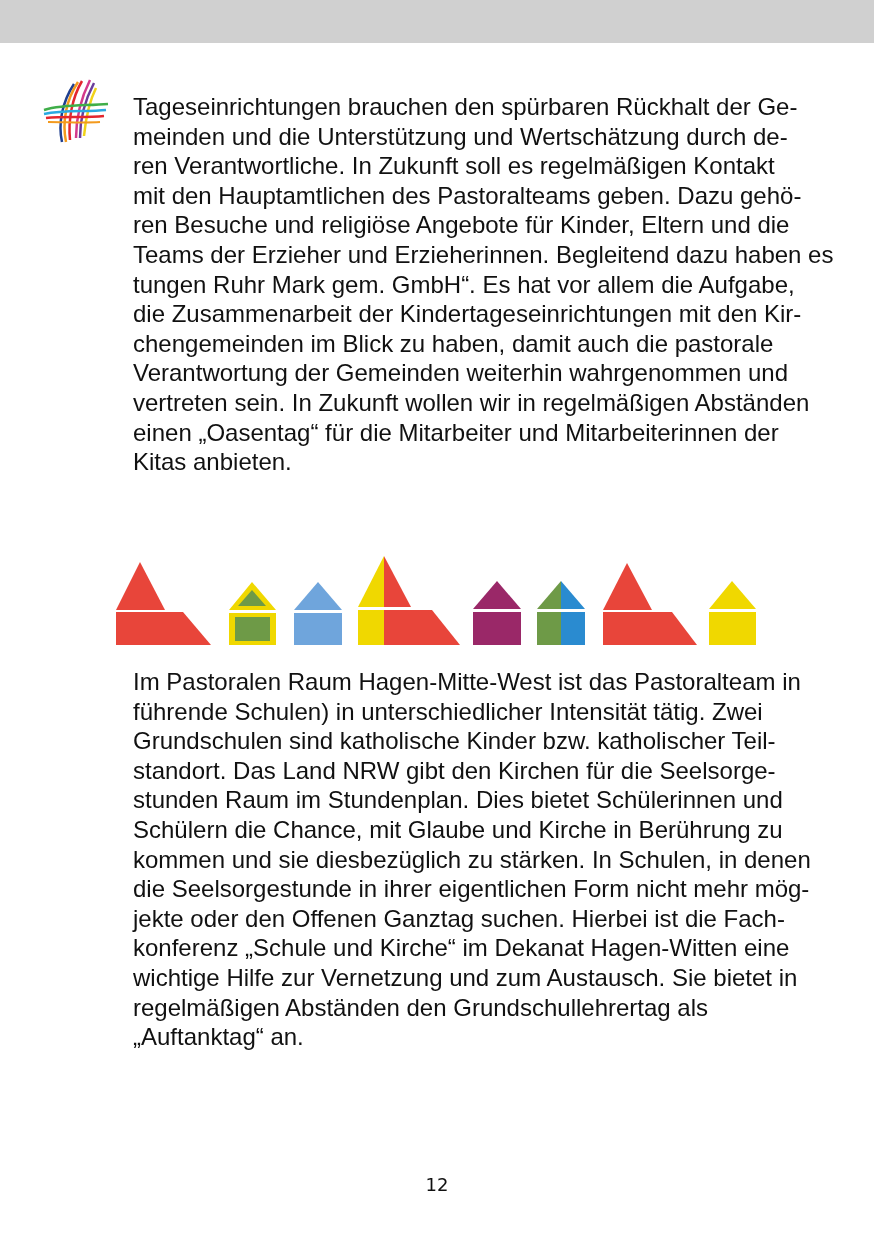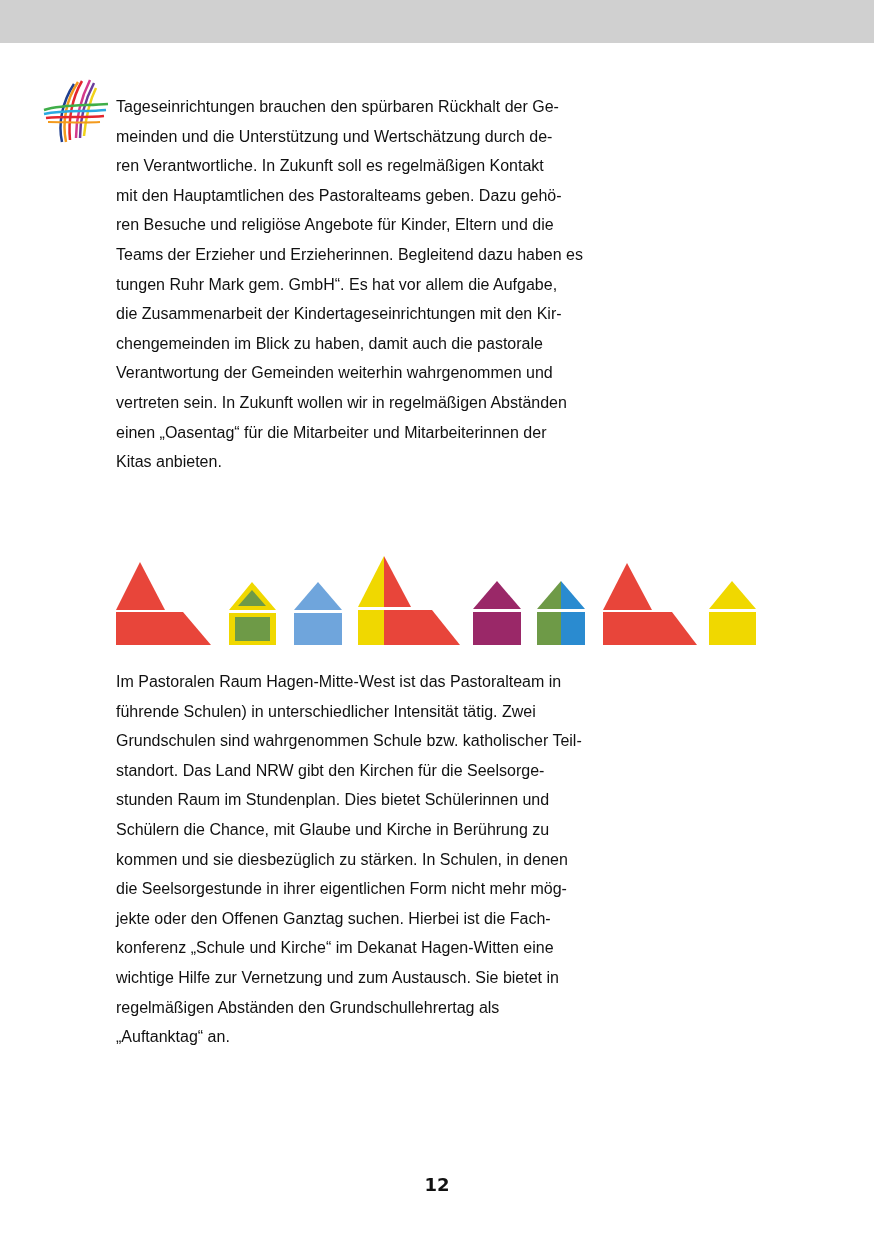--- a/index.html
+++ b/index.html
@@ -2,26 +2,26 @@
 <html><head>
   <meta charset="utf-8">
   <style>
     html, body { margin: 0; padding: 0; }
     body {
       width: 874px; height: 1240px; background: #ffffff; position: relative; overflow: hidden;
       font-family: "Liberation Sans", sans-serif; color: #111;
     }
     .top-bar { position: absolute; left: 0; top: 0; width: 874px; height: 43px; background: #d0d0d0; }
     .logo { position: absolute; left: 40px; top: 76px; width: 70px; height: 70px; }
-    .para { position: absolute; left: 116px; width: 660px; font-size: 16px; line-height: 29.6px; }
+    .para { position: absolute; left: 133px; width: 660px; font-size: 24px; line-height: 29.6px; }
     .para .line { display: block; white-space: nowrap; height: 29.6px; }
     #para1 { top: 92px; }
     #para2 { top: 667px; }
     .illustration { position: absolute; left: 0; top: 545px; width: 874px; height: 110px; }
-    .page-number { position: absolute; left: 0; width: 874px; top: 1174px; text-align: center; font-size: 18px; font-family: "DejaVu Sans", sans-serif; color: #111; font-weight: bold; }
+    .page-number { position: absolute; left: 0; width: 874px; top: 1174px; text-align: center; font-size: 18px; font-family: "DejaVu Sans", sans-serif; color: #111; }
   </style>
 </head>
 <body>
 
 <div class="top-bar"></div>
 
 <div class="logo">
   <svg width="70" height="70" viewBox="0 0 70 70">
     <path d="M22 66 C18 48 22 26 34 8" stroke="#1f3f8f" stroke-width="2.5" fill="none"></path>
     <path d="M26 66 C22 46 26 24 38 6" stroke="#f39a1e" stroke-width="2.5" fill="none"></path>
@@ -99,21 +99,21 @@
     <g>
       <polygon points="732,581 709,609 756,609" fill="#f0d800"></polygon>
       <rect x="709" y="612" width="47" height="33" fill="#f0d800"></rect>
     </g>
   </svg>
 </div>
 
 <div class="para" id="para2">
   <span class="line">Im Pastoralen Raum Hagen-Mitte-West ist das Pastoralteam in</span>
   <span class="line">führende Schulen) in unterschiedlicher Intensität tätig. Zwei</span>
-  <span class="line">Grundschulen sind wahrgenommen Schule bzw. katholischer Teil-</span>
+  <span class="line">Grundschulen sind katholische Kinder bzw. katholischer Teil-</span>
   <span class="line">standort. Das Land NRW gibt den Kirchen für die Seelsorge-</span>
   <span class="line">stunden Raum im Stundenplan. Dies bietet Schülerinnen und</span>
   <span class="line">Schülern die Chance, mit Glaube und Kirche in Berührung zu</span>
   <span class="line">kommen und sie diesbezüglich zu stärken. In Schulen, in denen</span>
   <span class="line">die Seelsorgestunde in ihrer eigentlichen Form nicht mehr mög-</span>
   <span class="line">jekte oder den Offenen Ganztag suchen. Hierbei ist die Fach-</span>
   <span class="line">konferenz „Schule und Kirche“ im Dekanat Hagen-Witten eine</span>
   <span class="line">wichtige Hilfe zur Vernetzung und zum Austausch. Sie bietet in</span>
   <span class="line">regelmäßigen Abständen den Grundschullehrertag als</span>
   <span class="line">„Auftanktag“ an.</span>

